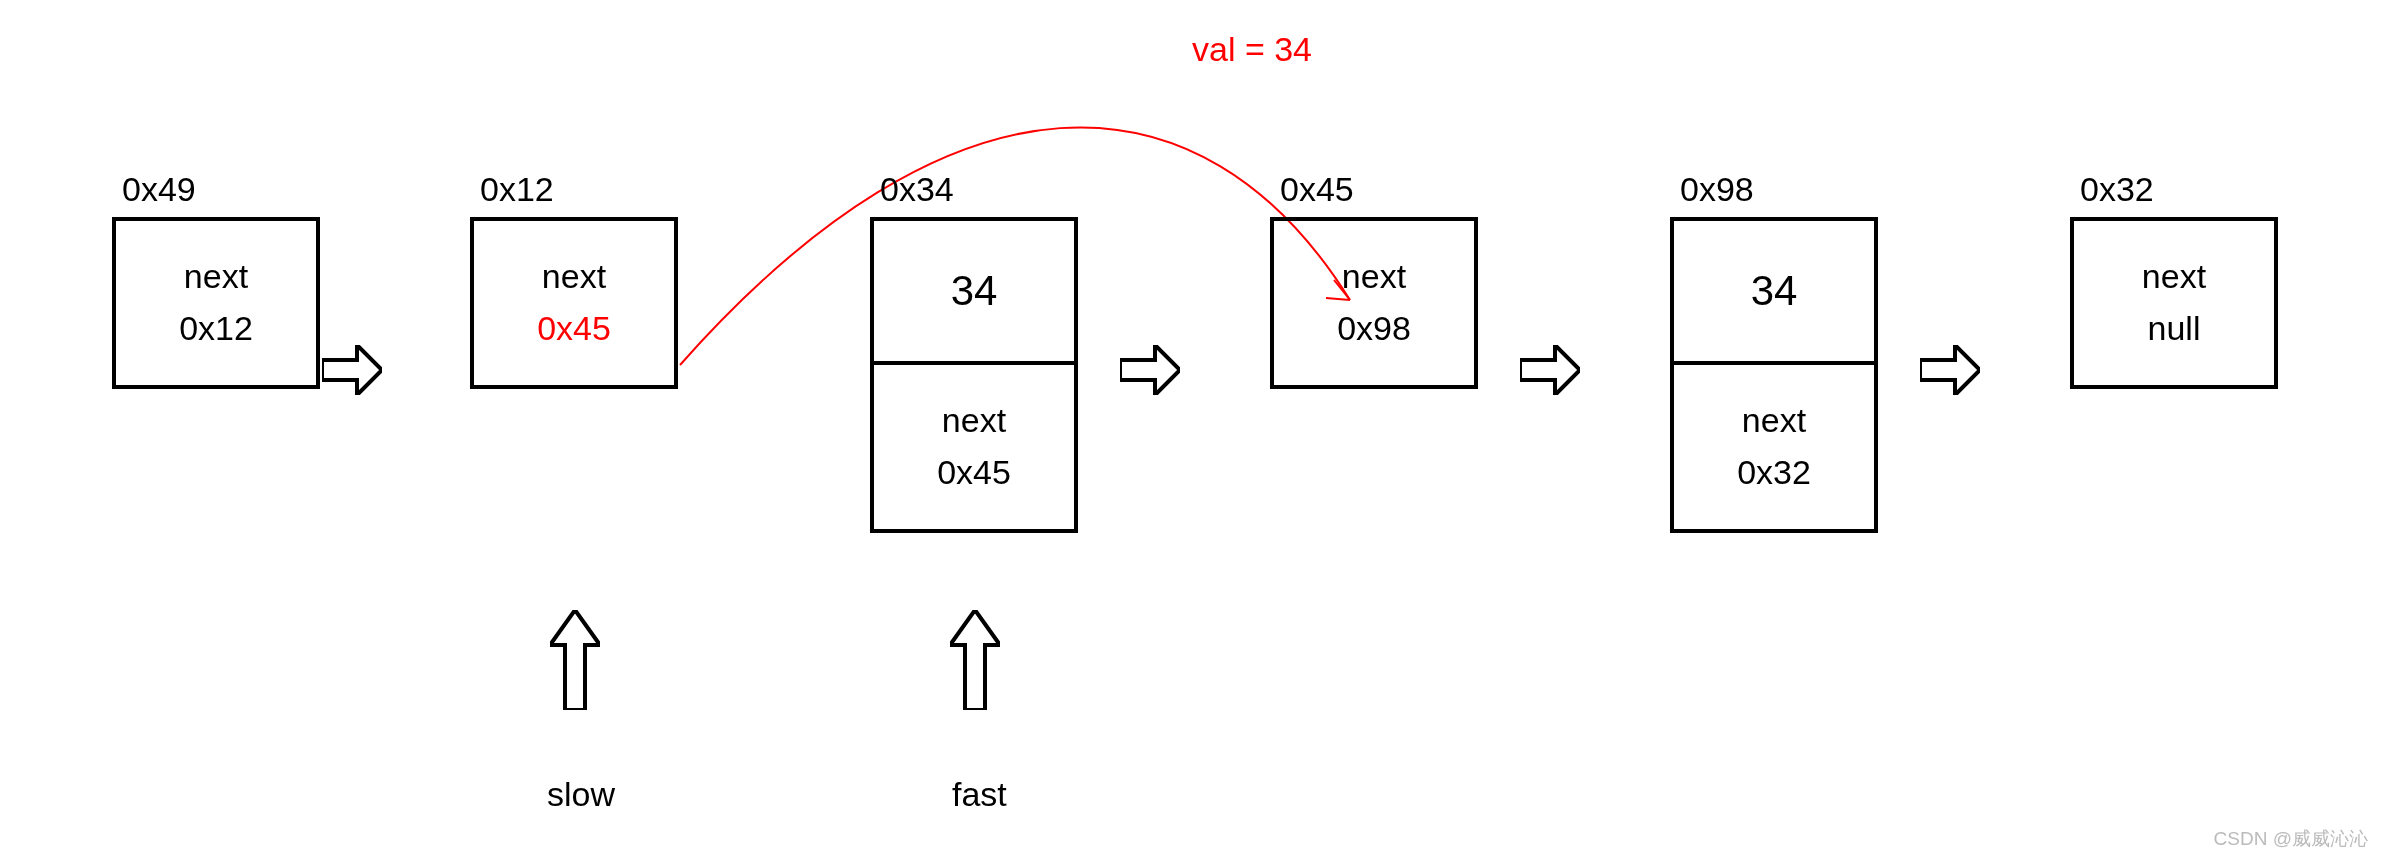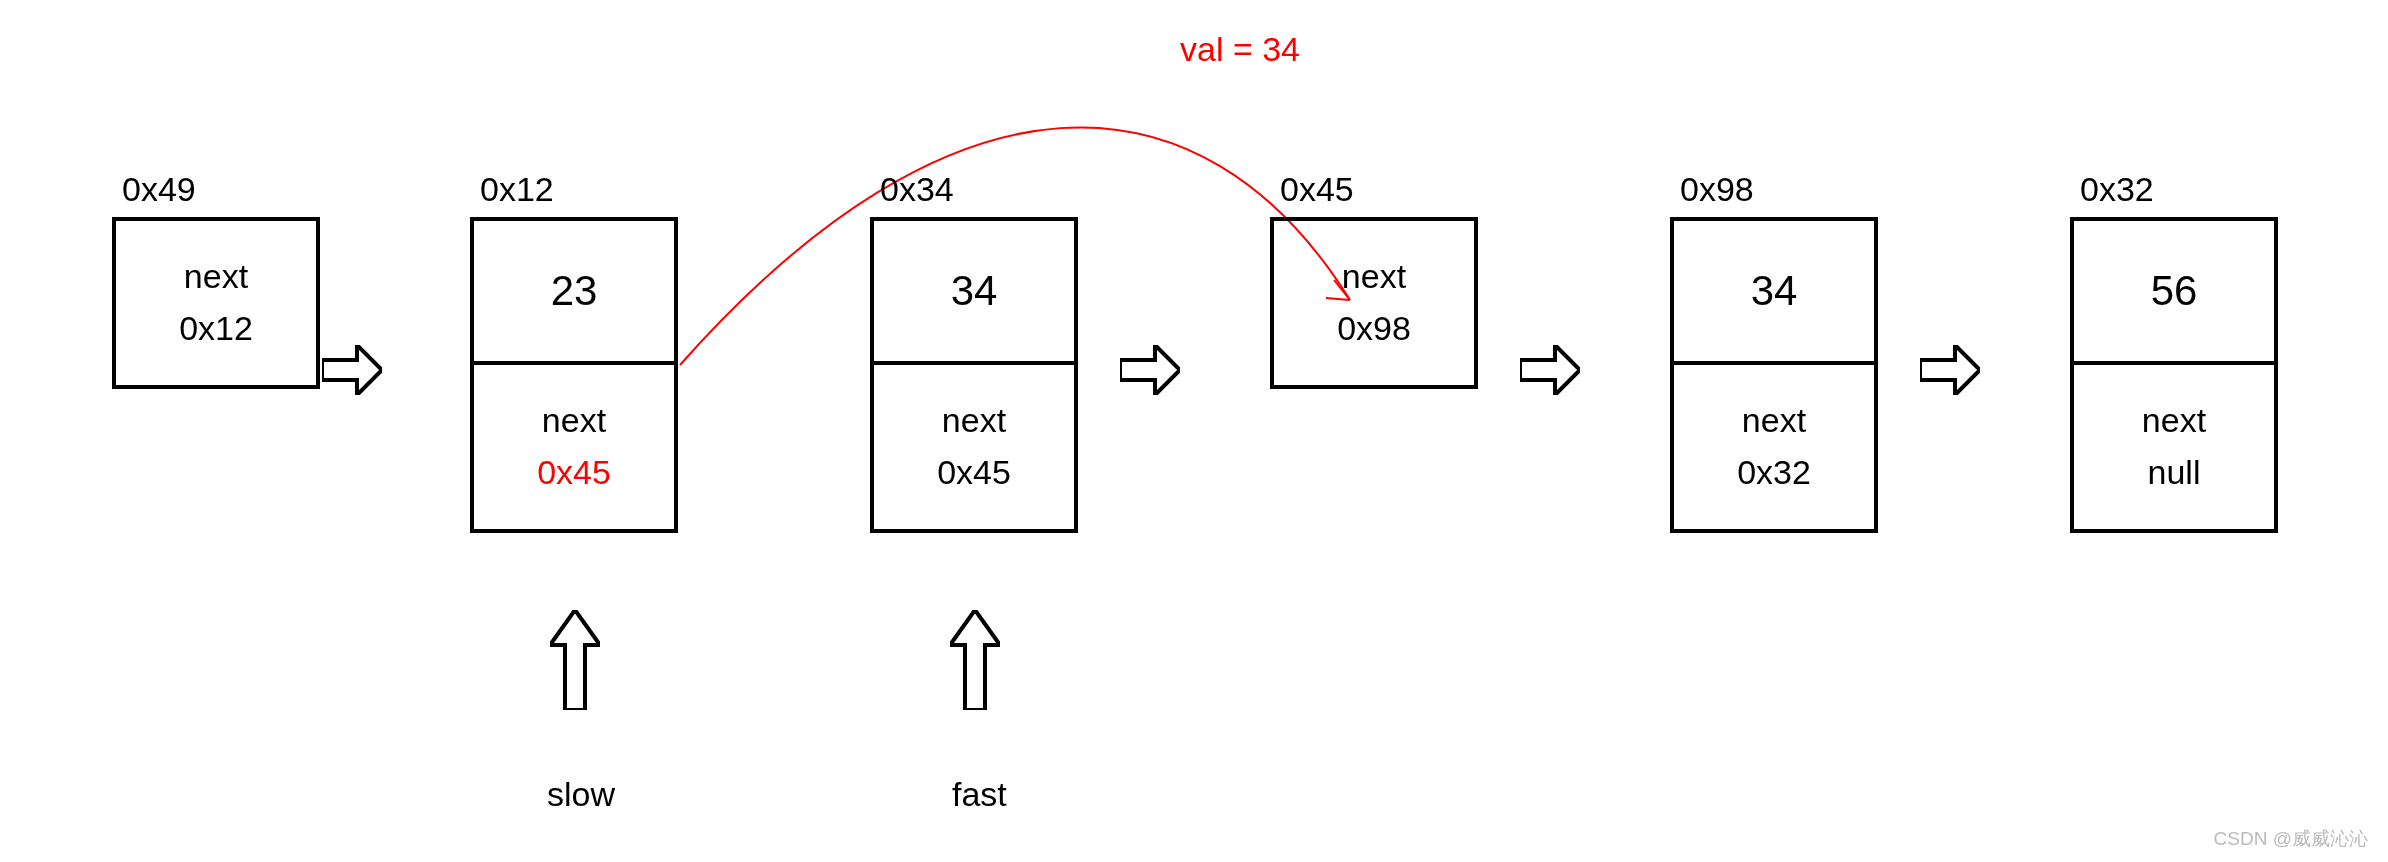--- a/index.html
+++ b/index.html
@@ -13,20 +13,21 @@
   }
   .container {
     position: relative;
     width: 100%;
     height: 100%;
   }
   .annotation {
     position: absolute;
     color: red;
     font-size: 34px;
+    margin-left: 12px;
   }
   .node {
     position: absolute;
     width: 200px;
   }
   .address {
     font-size: 34px;
     text-align: left;
     margin-bottom: 8px;
     padding-left: 10px;
@@ -113,21 +114,20 @@
 
   <div class="h-arrow" style="left:322px; top:345px;">
     <svg viewBox="0 0 60 50">
         <path d="M 0 15 L 35 15 L 35 0 L 60 25 L 35 50 L 35 35 L 0 35 Z" fill="white" stroke="black" stroke-width="4"></path>
       </svg>
   </div>
 
   <div class="node" style="left:470px; top:170px;">
     <div class="address">0x12</div>
     <div class="box">
-      <div class="val-cell">23</div>
       <div class="next-cell">
         <div class="next-label">next</div>
         <div class="red">0x45</div>
       </div>
     </div>
   </div>
 
   <div class="node" style="left:870px; top:170px;">
     <div class="address">0x34</div>
     <div class="box">
@@ -174,21 +174,20 @@
 
   <div class="h-arrow" style="left:1920px; top:345px;">
     <svg viewBox="0 0 60 50">
         <path d="M 0 15 L 35 15 L 35 0 L 60 25 L 35 50 L 35 35 L 0 35 Z" fill="white" stroke="black" stroke-width="4"></path>
       </svg>
   </div>
 
   <div class="node" style="left:2070px; top:170px;">
     <div class="address">0x32</div>
     <div class="box">
-      <div class="val-cell">56</div>
       <div class="next-cell">
         <div class="next-label">next</div>
         <div>null</div>
       </div>
     </div>
   </div>
 
   <div class="v-arrow" style="left:550px; top:610px;">
     <svg viewBox="0 0 50 100">
         <path d="M 25 0 L 50 35 L 35 35 L 35 100 L 15 100 L 15 35 L 0 35 Z" fill="white" stroke="black" stroke-width="4"></path>

